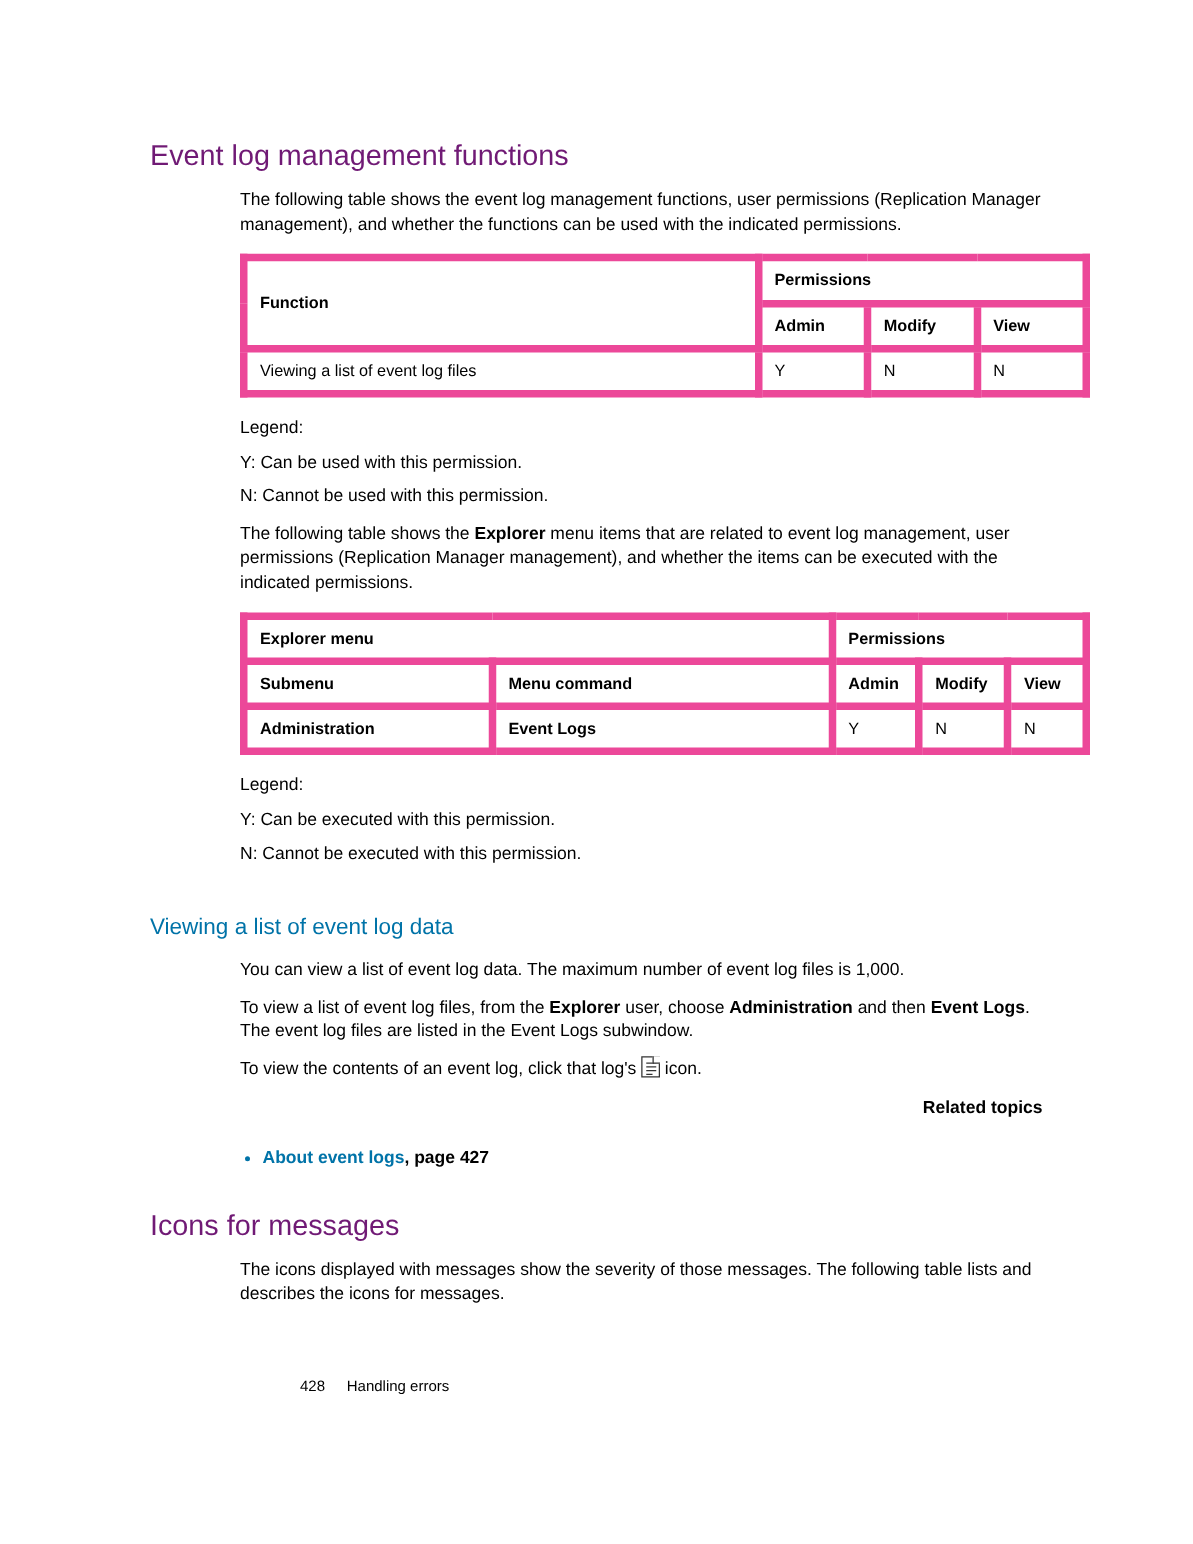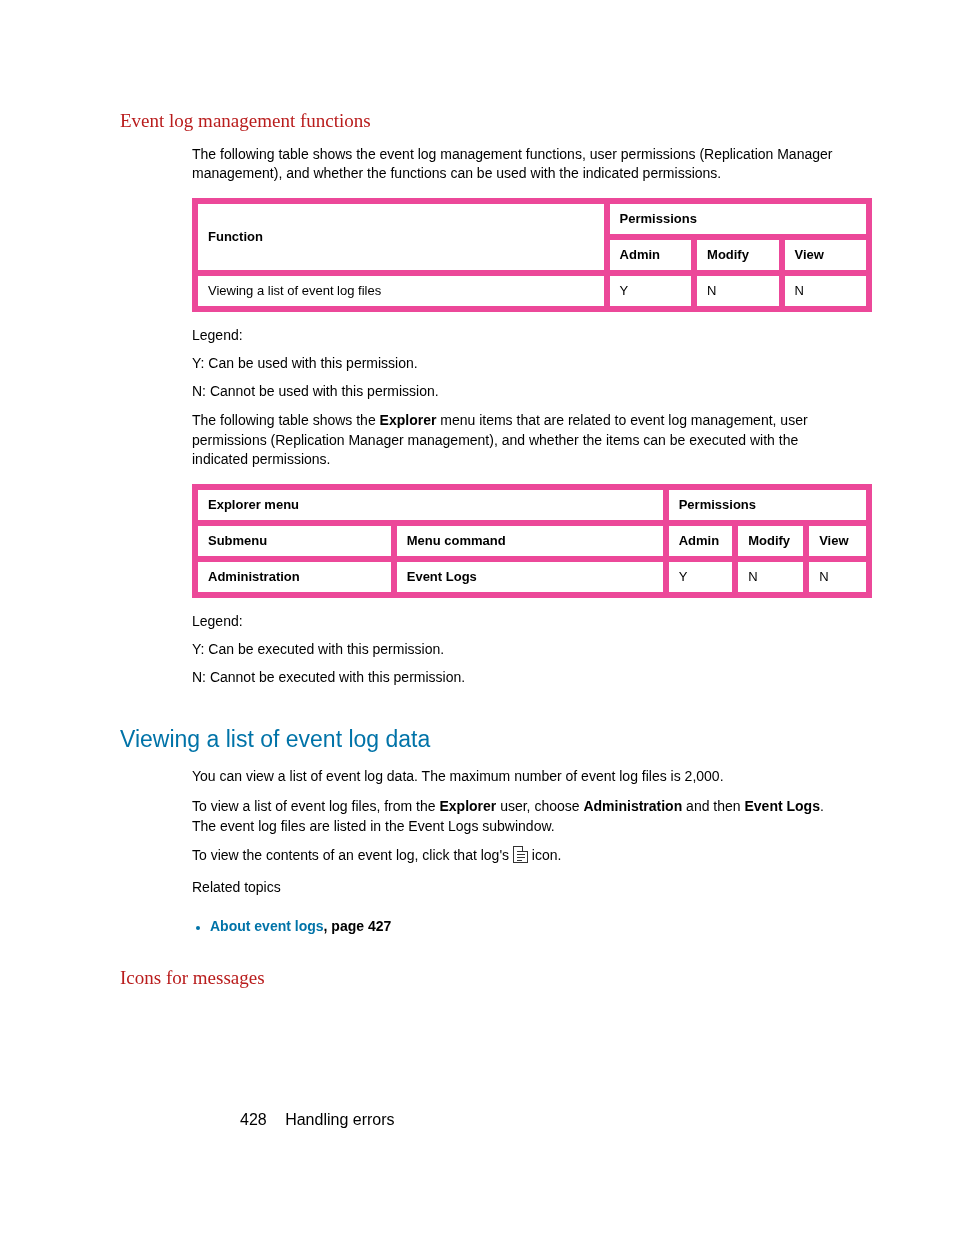--- a/index.html
+++ b/index.html
@@ -8,30 +8,30 @@
     padding: 80px 120px 80px 120px;
     font-family: Arial, Helvetica, sans-serif;
     font-size: 14px;
     color: #000;
     background: #fff;
     width: 954px;
     line-height: 1.4;
   }
   .indent { margin-left: 72px; }
   h2.subhead {
-    font-family: Liberation Serif, serif;
+    font-family: Liberation Sans, sans-serif;
     font-weight: 400;
-    font-size: 19px;
-    color: #b91c1c;
+    font-size: 23px;
+    color: #701a75;
     margin: 28px 0 10px -72px;
   }
   h1.head {
     font-family: Arial, Helvetica, sans-serif;
     font-weight: 300;
-    font-size: 23px;
+    font-size: 18px;
     color: #0073a8;
     margin: 36px 0 12px -72px;
   }
   p { margin: 10px 0; }
   .legend-block p { margin: 8px 0; }
   table.perm {
     border-collapse: collapse;
     width: 680px;
     margin: 14px 0 14px 0;
     border: 2px solid #000;
@@ -42,21 +42,21 @@
     text-align: left;
     font-size: 13px;
     vertical-align: middle;
   }
   table.perm th { font-weight: bold; }
   .col-func { width: 400px; }
   .col-perm { width: 85px; }
   .col-sub { width: 190px; }
   .col-cmd { width: 260px; }
   .col-p3 { width: 60px; }
-  .related-label { font-weight: normal; margin: 12px 0 20px 0; }
+  .related-label { font-weight: bold; margin: 12px 0 20px 0; text-align: right; }
   ul.related { margin: 0 0 12px 18px; padding: 0; font-weight: bold; }
   ul.related li { margin: 2px 0; color: #000; }
   ul.related li::marker { color: #0073a8; font-size: 12px; }
   .link { color: #0073a8; }
   .bold { font-weight: bold; }
   .log-icon {
     display: inline-block;
     width: 15px;
     height: 17px;
     border: 1px solid #333;
@@ -74,22 +74,22 @@
     position: absolute;
     top: -1px; right: -1px;
     width: 5px; height: 5px;
     background: #fff;
     border-left: 1px solid #333;
     border-bottom: 1px solid #333;
   }
   .footer {
     position: absolute;
     left: 120px;
-    bottom: 52px;
-    font-size: 16px;
+    bottom: 65px;
+    font-size: 12px;
   }
   .footer .pnum { margin-right: 14px; }
   .container { position: relative; min-height: 1075px; }
 </style>
 </head>
 <body>
 
 <div class="container">
 <div class="indent">
 
@@ -149,35 +149,36 @@
   </tbody>
       </table>
 
   <div class="legend-block">
     <p>Legend:</p>
     <p>Y: Can be executed with this permission.</p>
     <p>N: Cannot be executed with this permission.</p>
   </div>
 
   <h1 class="head">Viewing a list of event log data</h1>
-  <p>You can view a list of event log data. The maximum number of event log files is 2,000.</p>
+  <p>You can view a list of event log data. The maximum number of event log files is 1,000.</p>
   <p>
     <span>To view a list of event log files, from the </span><span class="bold">Explorer</span><span> user, choose </span><span class="bold">Administration</span><span> and then </span><span class="bold">Event Logs</span><span>. The event log files are listed in the Event Logs subwindow.</span>
   </p>
   <p>
     <span>To view the contents of an event log, click that log's </span><span class="log-icon"></span><span> icon.</span>
   </p>
   <p class="related-label">Related topics</p>
   <ul class="related">
     <li>
       <span class="link">About event logs</span><span>, page 427</span>
     </li>
   </ul>
 
   <h2 class="subhead">Icons for messages</h2>
+  <p>The icons displayed with messages show the severity of those messages. The following table lists and describes the icons for messages.</p>
 
 </div>
 
 <div class="footer">
   <span class="pnum">428</span>
   <span>Handling errors</span>
 </div>
 </div>
 
 </body></html>

